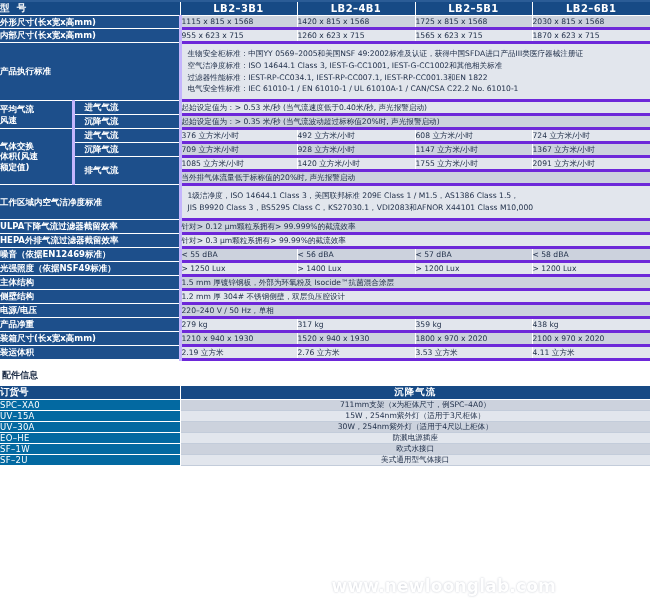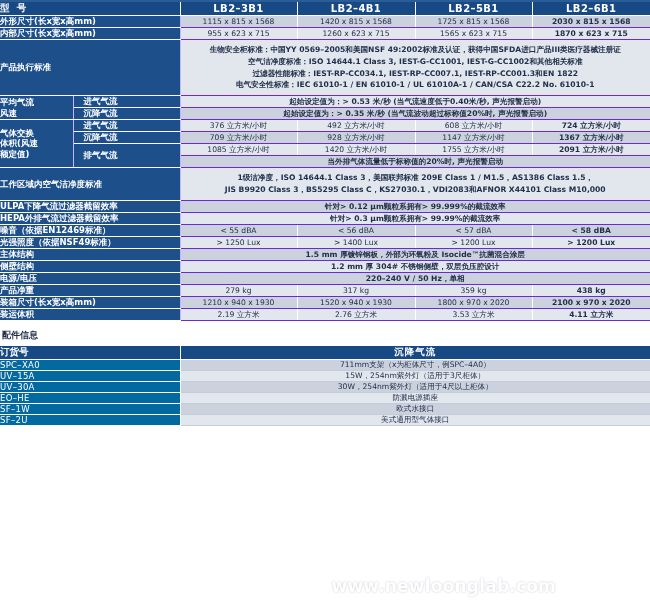--- a/index.html
+++ b/index.html
@@ -23,21 +23,21 @@
 
   
   .lbl{
     background:#1d4f8b;
     color:#ffffff;
     font-weight:bold;
     font-size:8.5px;
     text-align:left;
     padding:2px 5px;
     border-bottom:1px solid #ffffff;
-    border-right:1px solid #c4b5fd;
+    border-right:3px solid #c4b5fd;
     line-height:1.25;
     vertical-align:middle;
   }
   .lbl.grp{vertical-align:middle;text-align:left;}
   .lbl.sub{background:#1d4f8b;padding-left:10px;}
 
   
   .hdr{
     background:#174a85;
     color:#ffffff;
@@ -52,30 +52,29 @@
   }
   .hdr.last{border-right:none;}
   .hdr-lbl{
     background:#174a85;color:#ffffff;font-weight:bold;font-size:9.5px;
     padding:6px 5px;border-right:1px solid #ffffff;border-bottom:1px solid #ffffff;
     letter-spacing:2px;
   }
 
   
   .val{
-    text-align:center;
     vertical-align:middle;
     font-size:7.6px;
     color:#21304a;
     padding:3px 2px;
     border-right:1px solid #ffffff;
-    border-bottom:1px solid #6d28d9;
+    border-bottom:3px solid #6d28d9;
     line-height:1.45;
   }
-  .val.last{border-right:none;font-weight:bold;}
+  .val.last{border-right:none;}
   .rowA .val{background:#ccd2dd;}
   .rowB .val{background:#e2e6ed;}
   .val.multi{line-height:1.55;padding:4px 6px;}
 
   
   .acc-title{
     font-size:9px;font-weight:bold;color:#1b2b45;
     padding:8px 2px 4px 2px;
   }
   .acc{border-collapse:collapse;table-layout:fixed;width:650px;}

